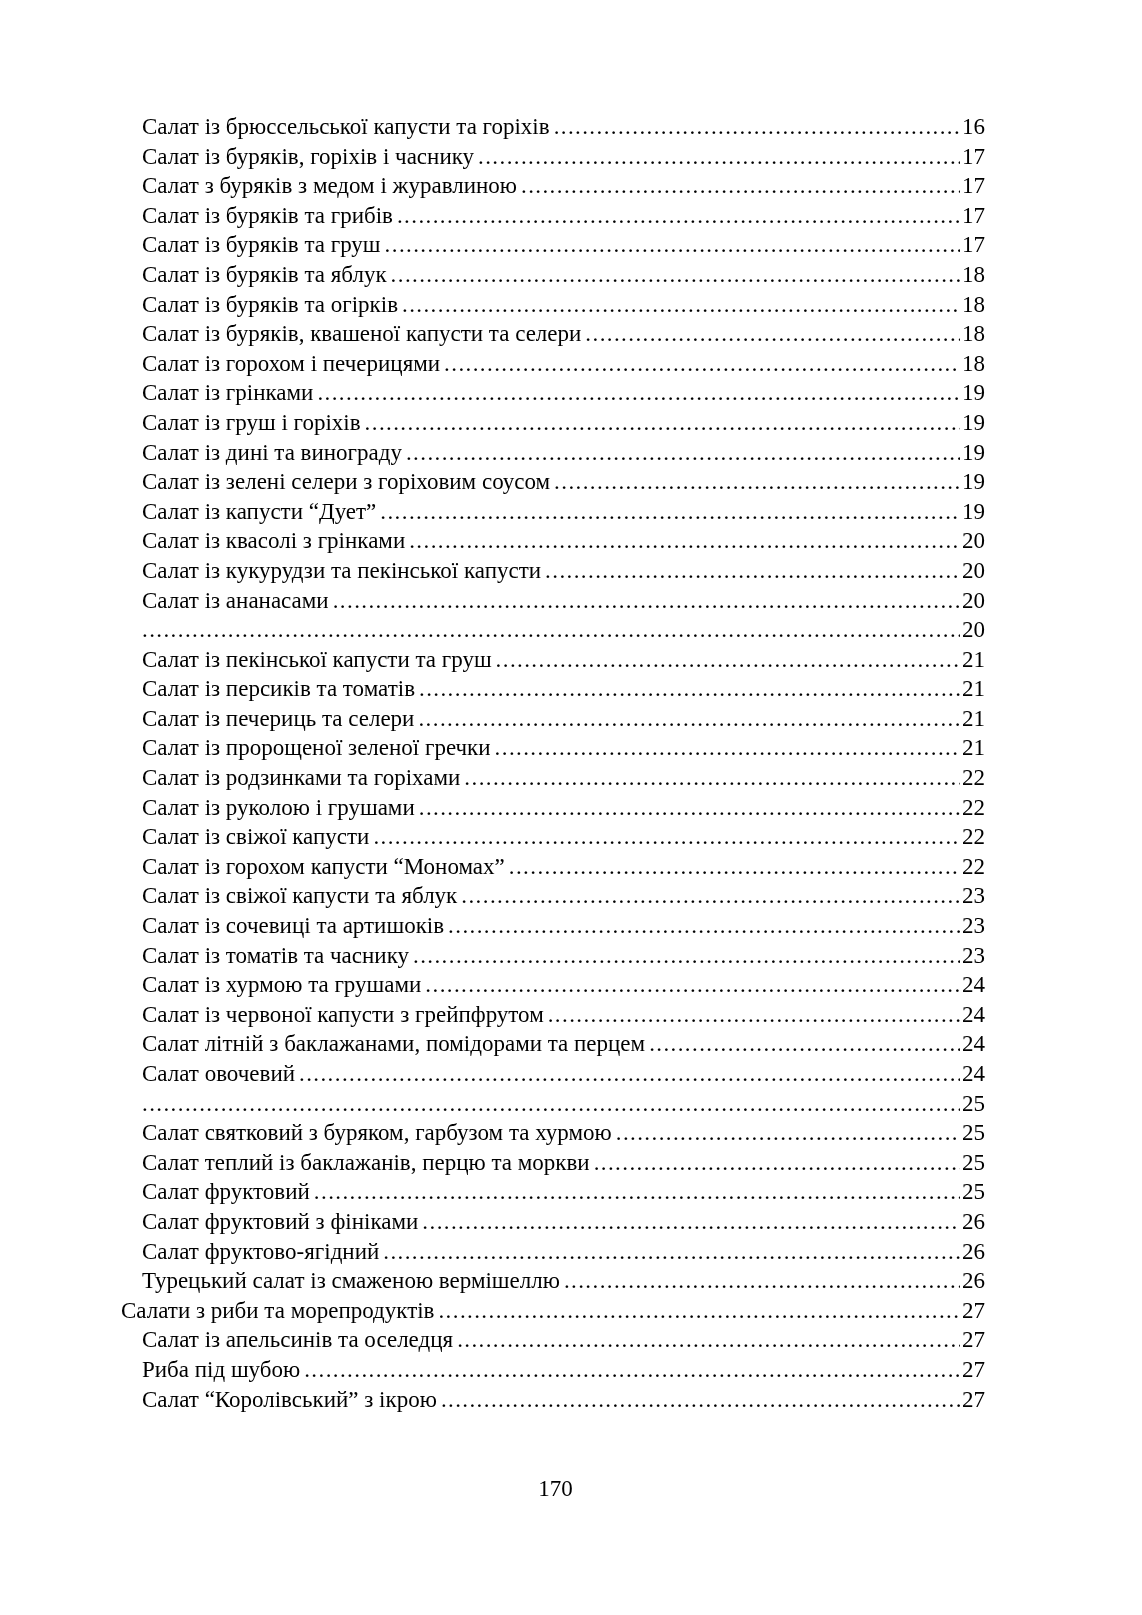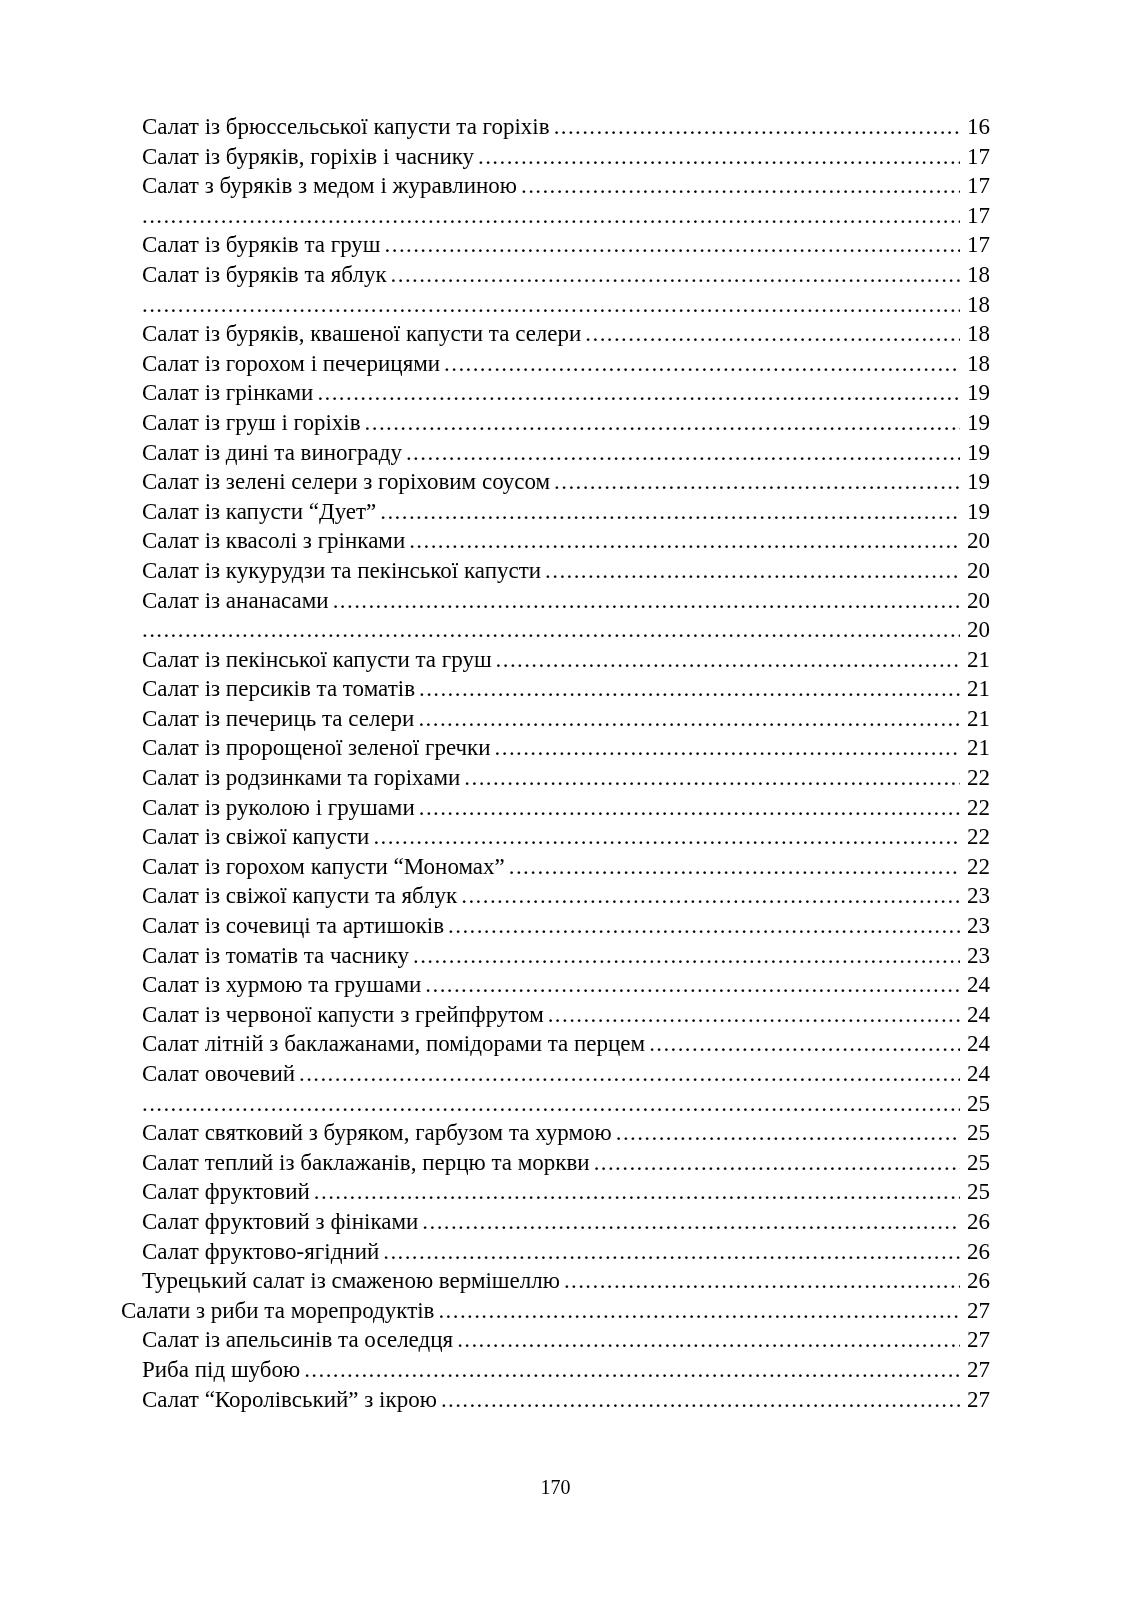--- a/index.html
+++ b/index.html
@@ -46,30 +46,30 @@
     white-space: nowrap;
     min-width: 10px;
   }
   .toc-dots::after {
     content: "..........................................................................................................................................................................................................................................................";
     letter-spacing: 1.4px;
   }
   .toc-page {
     flex: 0 0 auto;
     min-width: 28px;
-    text-align: right;
+    text-align: left;
     padding-left: 2px;
   }
   .footer {
     position: absolute;
     left: 121px;
     top: 1476px;
     width: 869px;
     text-align: center;
-    font-size: 20px;
+    font-size: 23px;
   }
 </style>
 </head>
 <body>
 
 <div class="page">
 
   <div class="toc">
       <div class="toc-row indent">
     <span class="toc-title">Салат із брюссельської капусти та горіхів</span>
@@ -80,34 +80,36 @@
     <span class="toc-title">Салат із буряків, горіхів і часнику</span>
     <span class="toc-dots"></span>
     <span class="toc-page">17</span>
   </div>
       <div class="toc-row indent">
     <span class="toc-title">Салат з буряків з медом і журавлиною</span>
     <span class="toc-dots"></span>
     <span class="toc-page">17</span>
   </div>
       <div class="toc-row indent">
+    <span class="toc-title">Салат із буряків та грибів</span>
     <span class="toc-dots"></span>
     <span class="toc-page">17</span>
   </div>
       <div class="toc-row indent">
     <span class="toc-title">Салат із буряків та груш</span>
     <span class="toc-dots"></span>
     <span class="toc-page">17</span>
   </div>
       <div class="toc-row indent">
     <span class="toc-title">Салат із буряків та яблук</span>
     <span class="toc-dots"></span>
     <span class="toc-page">18</span>
   </div>
       <div class="toc-row indent">
+    <span class="toc-title">Салат із буряків та огірків</span>
     <span class="toc-dots"></span>
     <span class="toc-page">18</span>
   </div>
       <div class="toc-row indent">
     <span class="toc-title">Салат із буряків, квашеної капусти та селери</span>
     <span class="toc-dots"></span>
     <span class="toc-page">18</span>
   </div>
       <div class="toc-row indent">
     <span class="toc-title">Салат із горохом і печерицями</span>

